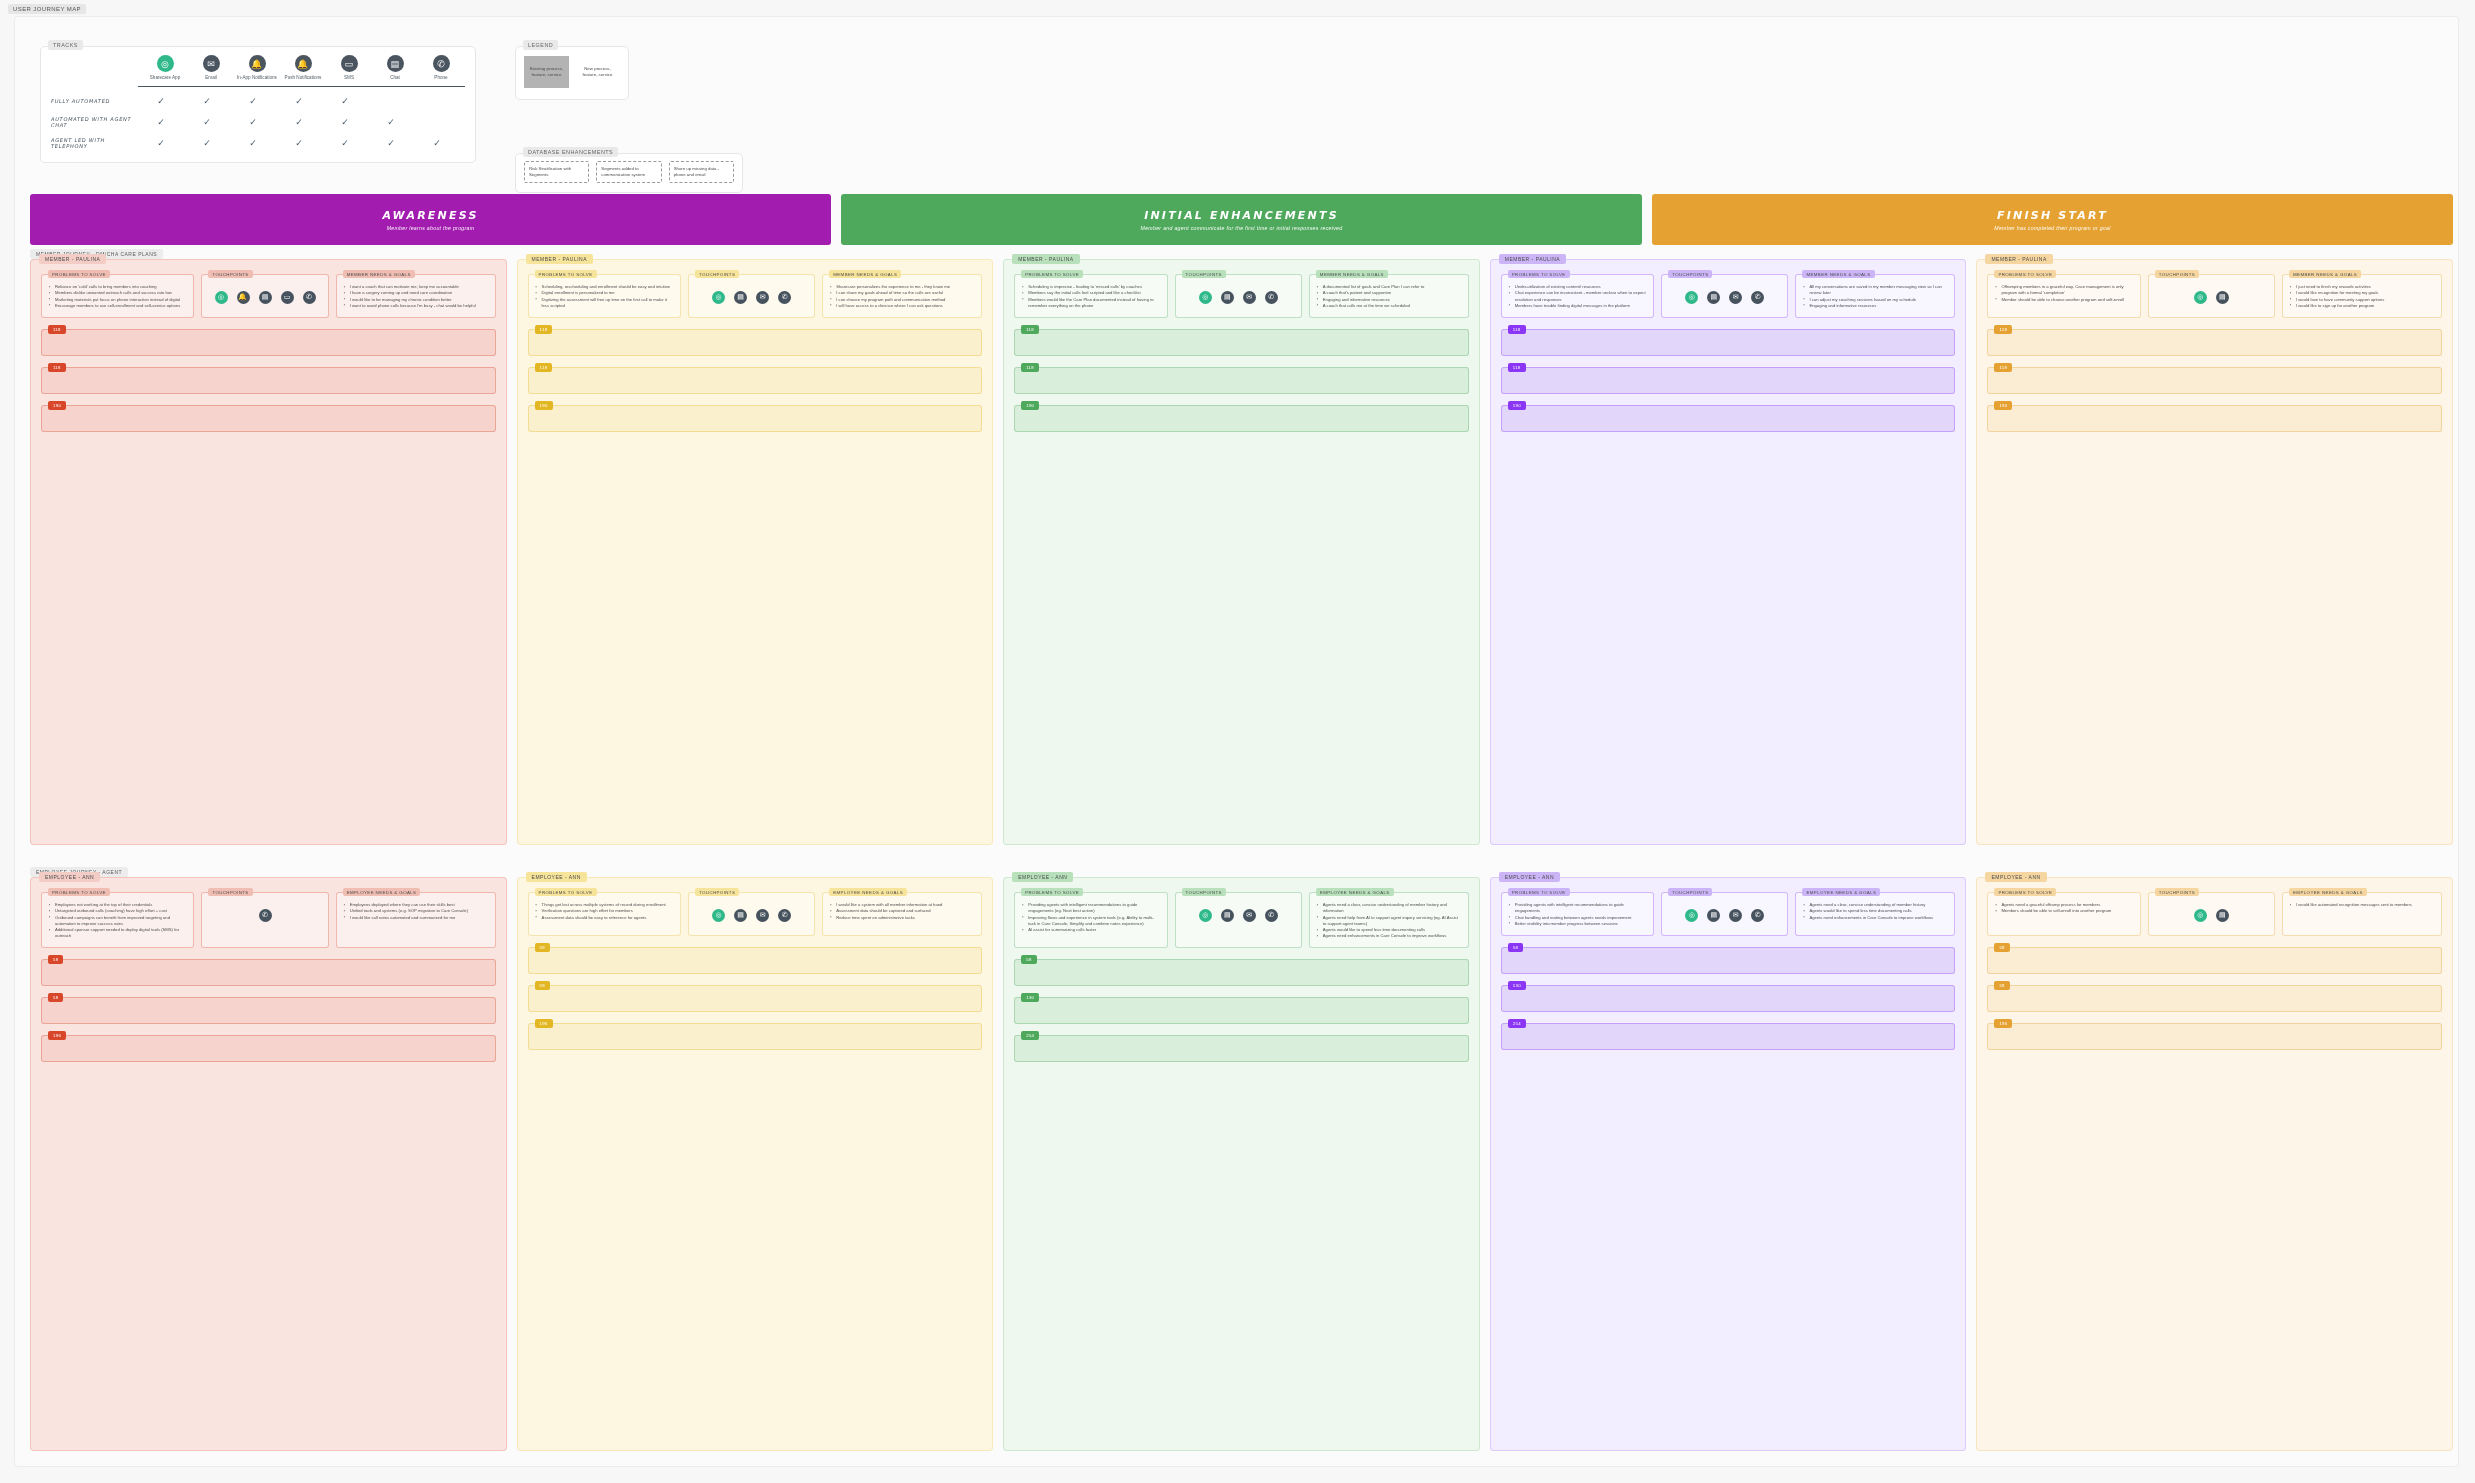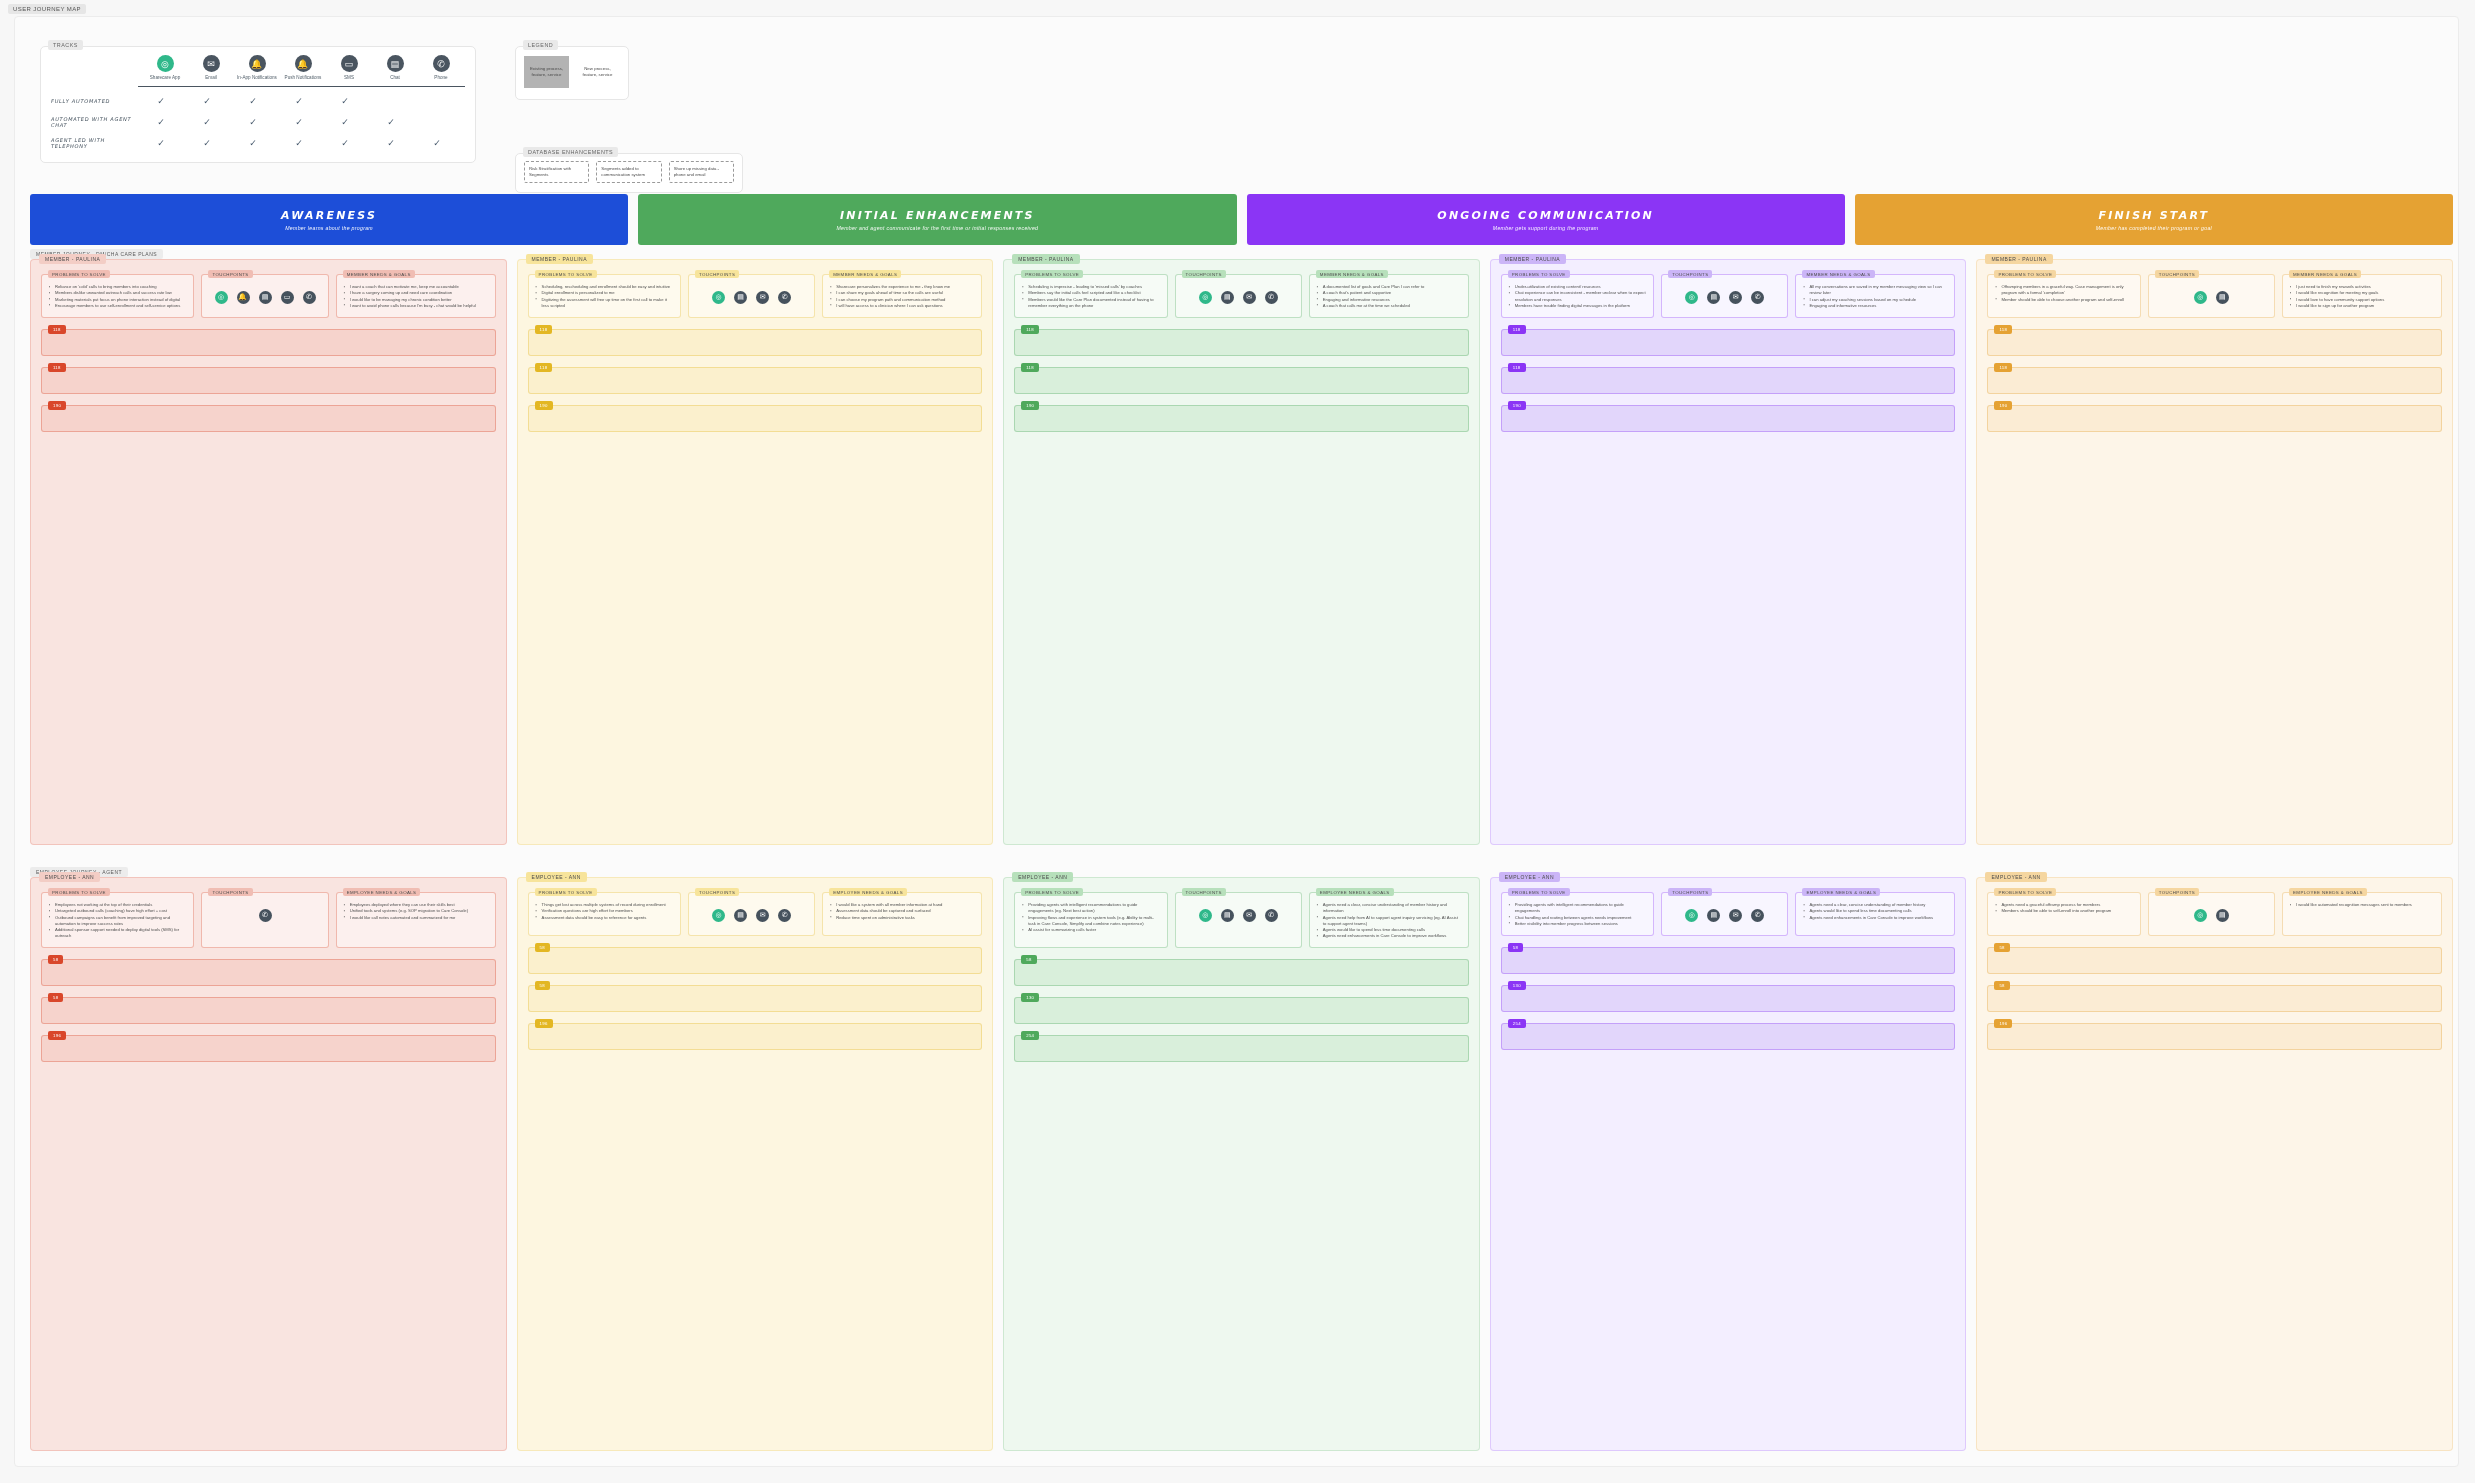--- a/index.html
+++ b/index.html
@@ -202,31 +202,27 @@
     <div class="db-inner" id="db-inner">
         <div class="db-box">Risk Stratification with Segments</div>
         <div class="db-box">Segments added to communication system</div>
         <div class="db-box">Shore up missing data - phone and email</div>
       </div>
   </div>
 
 </div>
 
 <div class="phases" id="phases">
-    <div class="phase" style="background: #1d4ed8;">
+    <div class="phase" style="background: #a21caf;">
       <div class="phase-title">AWARENESS</div>
       <div class="phase-sub">Member learns about the program</div>
     </div>
     <div class="phase" style="background: rgb(79, 169, 92);">
       <div class="phase-title">INITIAL ENHANCEMENTS</div>
       <div class="phase-sub">Member and agent communicate for the first time or initial responses received</div>
-    </div>
-    <div class="phase" style="background: rgb(139, 53, 245);">
-      <div class="phase-title">ONGOING COMMUNICATION</div>
-      <div class="phase-sub">Member gets support during the program</div>
     </div>
     <div class="phase" style="background: rgb(229, 162, 51);">
       <div class="phase-title">FINISH START</div>
       <div class="phase-sub">Member has completed their program or goal</div>
     </div>
   </div>
 
 <div class="band-label" id="member-band-label" style="left:30px; top:249px;">MEMBER JOURNEY - DM/CHA CARE PLANS</div>
 <div class="cols" id="member-band">
     <div class="col" style="background: rgb(249, 228, 224); border: 1px solid rgba(217, 71, 43, 0.2);">

